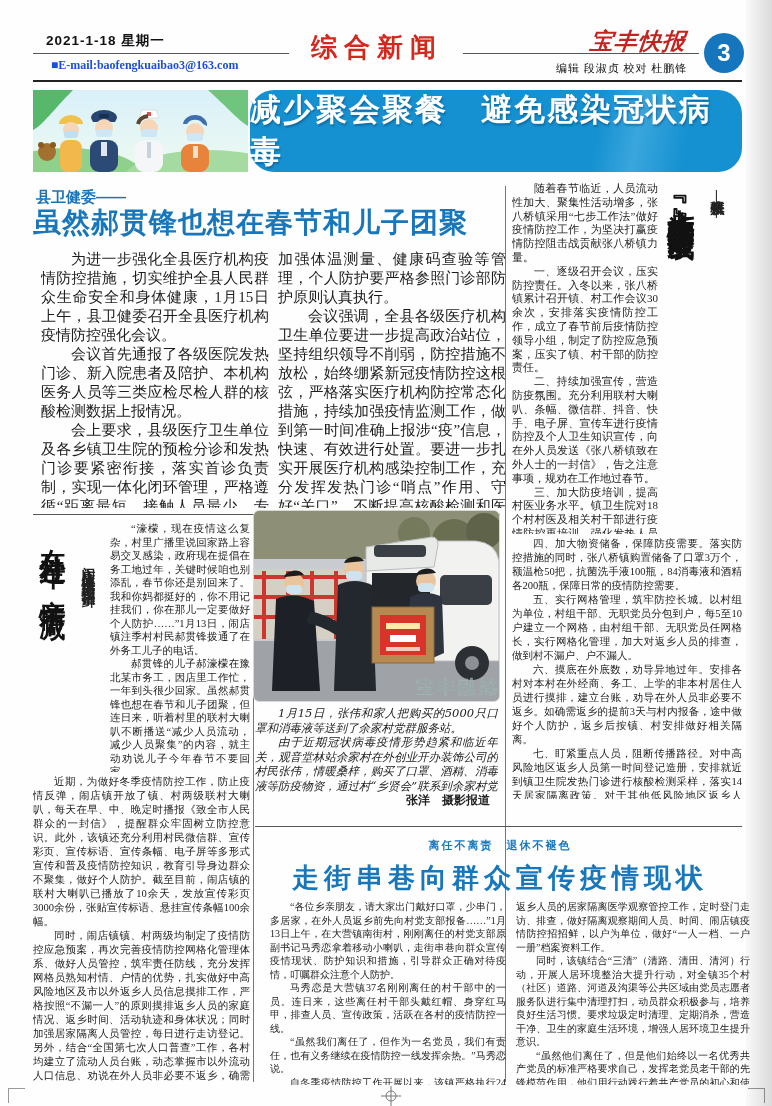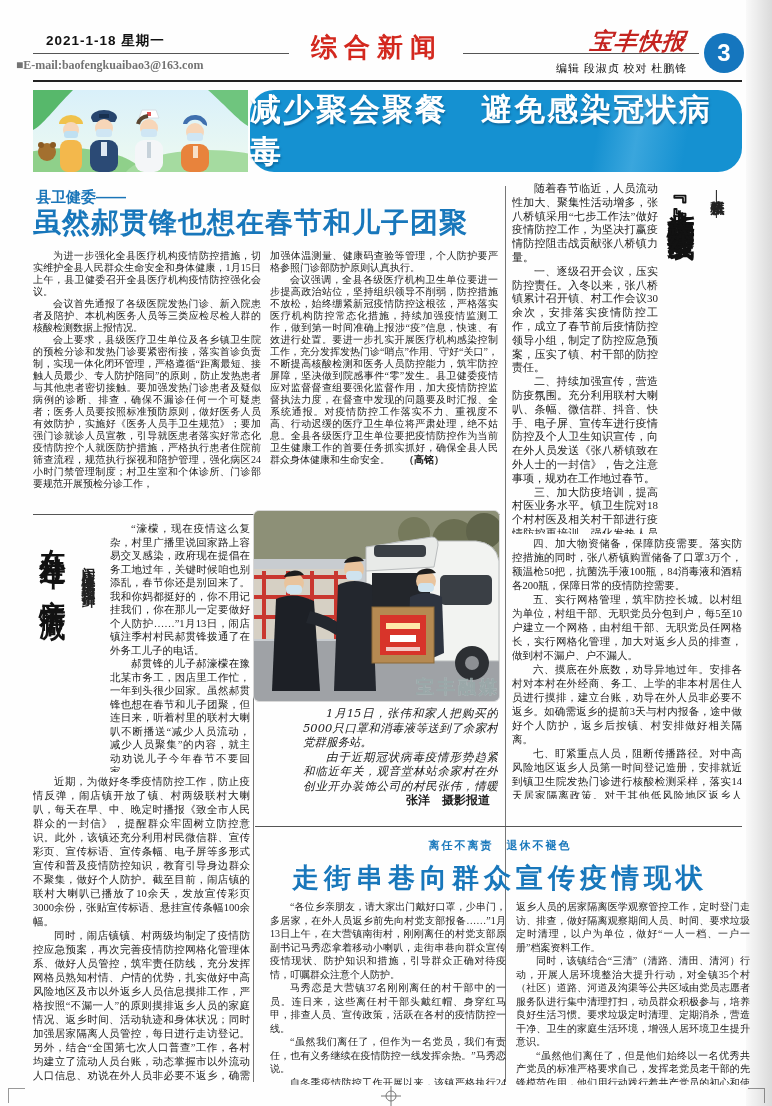--- a/index.html
+++ b/index.html
@@ -2,56 +2,56 @@
 <html><head>
 <meta charset="utf-8">
 <style>
   html,body{margin:0;padding:0;}
   body{background:#ffffff;font-family:"Liberation Serif",serif;}
   .page{position:relative;width:772px;height:1106px;background:#fefefe;overflow:hidden;}
   .edge-right{position:absolute;top:0;right:0;width:26px;height:1106px;
     background:linear-gradient(to right,rgba(0,0,0,0.02),rgba(0,0,0,0.14));}
   
   .hdr-date{position:absolute;left:46px;top:32px;font-size:13.5px;color:#111;letter-spacing:1px;font-weight:bold;font-family:"Liberation Sans",sans-serif;}
-  .hdr-email{position:absolute;left:16px;top:58px;font-size:12px;color:#737373;font-weight:bold;}
+  .hdr-email{position:absolute;left:51px;top:58px;font-size:12px;color:#1d4ed8;font-weight:bold;}
   .hdr-section{position:absolute;left:292px;top:30px;width:170px;text-align:center;font-size:26px;font-weight:bold;color:#d3281e;letter-spacing:7px;font-family:"Liberation Sans",sans-serif;}
   .hdr-logo{position:absolute;left:578px;top:26px;width:120px;text-align:center;font-size:23px;font-weight:bold;color:#c42420;font-style:italic;font-family:"DejaVu Serif",serif;transform:skewX(-6deg);letter-spacing:1px;}
   .hdr-staff{position:absolute;left:556px;top:61px;width:150px;font-size:11px;color:#111;letter-spacing:1px;}
   .page-circle{position:absolute;left:704px;top:33px;width:40px;height:40px;border-radius:50%;background:#1576be;color:#fff;font-size:24px;font-weight:bold;text-align:center;line-height:40px;font-family:"Liberation Sans",sans-serif;}
   .hline{position:absolute;background:#555;height:1px;}
   .vline{position:absolute;background:#777;width:1px;}
   .thick{height:2px;background:#222;}
   
   .banner-illu{position:absolute;left:33px;top:90px;width:215px;height:82px;}
   .banner-bar{position:absolute;left:250px;top:90px;width:492px;height:82px;background:linear-gradient(100deg,#1591d1 70%,#3aa6dd 78%,#1591d1 88%);display:flex;align-items:center;justify-content:center;border-radius:24px;}
   .banner-bar span{color:#fff;font-size:31px;font-weight:bold;font-family:"Liberation Sans",sans-serif;letter-spacing:2px;text-shadow:1px 2px 2px rgba(0,40,80,.35);}
   
   .kicker-blue{position:absolute;left:36px;top:188px;font-size:15px;font-weight:bold;color:#1a75b8;font-family:"Liberation Sans",sans-serif;}
   .main-title{position:absolute;left:33px;top:204px;width:470px;font-size:28px;font-weight:bold;color:#1877bb;font-family:"Liberation Sans",sans-serif;letter-spacing:1px;white-space:nowrap;}
   
   .col{position:absolute;overflow:hidden;text-align:justify;color:#1c1c1c;}
   .col p{margin:0;text-indent:2em;}
   .cont p:first-child{text-indent:0;}
-  .f-main{font-size:10px;line-height:12px;}
+  .f-main{font-size:15px;line-height:19px;margin-left:8px;}
   .f-rnarrow{font-size:11px;line-height:13.8px;}
   .f-rwide{font-size:10.5px;line-height:14px;}
   .f-lnarrow{font-size:10.5px;line-height:13.5px;}
   .f-lwide{font-size:10.5px;line-height:14px;}
   .f-bottom{font-size:10px;line-height:13.5px;margin-left:8px;}
   .byl{font-weight:bold;margin-left:14px;white-space:nowrap;}
   
   .vtext{writing-mode:vertical-rl;}
   .lt-big{position:absolute;left:36px;top:528px;height:250px;font-size:26px;font-weight:bold;color:#121212;letter-spacing:5px;font-family:"Liberation Sans",sans-serif;}
   .lt-kicker{position:absolute;left:79px;top:556px;height:210px;font-size:13.5px;font-weight:bold;color:#222;letter-spacing:3px;}
   .rt-big{position:absolute;left:663px;top:186px;height:430px;font-size:27px;font-weight:bold;color:#121212;letter-spacing:2px;font-family:"Liberation Sans",sans-serif;}
   .rt-kicker{position:absolute;left:708px;top:190px;height:180px;font-size:14px;font-weight:bold;color:#222;}
   
   .photo{position:absolute;left:253px;top:510px;width:245px;height:190px;border:1px solid #d8d8d8;border-radius:6px;overflow:hidden;}
   .caption{position:absolute;left:255px;top:706px;width:243px;overflow:hidden;text-align:justify;font-size:11.5px;line-height:14.5px;color:#222;font-family:"DejaVu Serif",serif;font-style:italic;}
-  .caption p{margin:0;text-indent:2em;font-style:italic;padding-left:48px;}
+  .caption p{margin:0;text-indent:2em;font-style:italic;}
   .credit{position:absolute;left:255px;top:792px;width:235px;text-align:right;font-size:12px;font-weight:bold;color:#222;font-family:"DejaVu Serif",serif;}
   
   .bot-kicker{position:absolute;left:258px;top:838px;width:484px;text-align:center;font-size:11px;font-weight:bold;color:#1877bb;font-family:"Liberation Sans",sans-serif;letter-spacing:2px;}
   .bot-title{position:absolute;left:258px;top:860px;width:484px;text-align:center;font-size:27px;font-weight:bold;color:#1877bb;font-family:"Liberation Sans",sans-serif;letter-spacing:5px;white-space:nowrap;}
   
   .regmark{position:absolute;left:381px;top:1086px;}
   .cropmark{position:absolute;width:16px;height:14px;}
   .crop-l{left:8px;top:1088px;border-left:1px solid #999;border-top:1px solid #999;}
   .crop-r{left:748px;top:1088px;border-right:1px solid #999;border-top:1px solid #999;}
 </style>
@@ -226,21 +226,21 @@
   <div class="hline" style="left:255px;top:826px;width:487px;"></div>
   <div class="bot-kicker">离任不离责　退休不褪色</div>
   <div class="bot-title">走街串巷向群众宣传疫情现状</div>
   <div class="col f-bottom" style="left:262px;top:900px;width:236px;height:185px;">
     <p>“各位乡亲朋友，请大家出门戴好口罩，少串门，多居家，在外人员返乡前先向村党支部报备……”1月13日上午，在大营镇南街村，刚刚离任的村党支部原副书记马秀恋拿着移动小喇叭，走街串巷向群众宣传疫情现状、防护知识和措施，引导群众正确对待疫情，叮嘱群众注意个人防护。</p>
     <p>马秀恋是大营镇37名刚刚离任的村干部中的一员。连日来，这些离任村干部头戴红帽、身穿红马甲，排查人员、宣传政策，活跃在各村的疫情防控一线。</p>
     <p>“虽然我们离任了，但作为一名党员，我们有责任，也有义务继续在疫情防控一线发挥余热。”马秀恋说。</p>
     <p>自冬季疫情防控工作开展以来，该镇严格执行24小时值班和领导干部在岗带班、外出报备制度。成立以现任村干部、离任村干部、无职党员为主的党员志愿者服务队，切实做好</p>
   </div>
   <div class="col f-bottom cont" style="left:508px;top:900px;width:234px;height:185px;">
-    <p>返乡人员的居家隔离医学观察管控工作，定时登门走访、排查，做好隔离观察期间人员、时间、要求垃圾定时清理，以户为单位，做好“一人一档、一户一册”档案资料工作。</p>
+    <p>返乡人员的居家隔离医学观察管控工作，定时登门走访、排查，做好隔离观察期间人员、时间、闹店镇疫情防控招招鲜，以户为单位，做好“一人一档、一户一册”档案资料工作。</p>
     <p>同时，该镇结合“三清”（清路、清田、清河）行动，开展人居环境整治大提升行动，对全镇35个村（社区）道路、河道及沟渠等公共区域由党员志愿者服务队进行集中清理打扫，动员群众积极参与，培养良好生活习惯。要求垃圾定时清理、定期消杀，营造干净、卫生的家庭生活环境，增强人居环境卫生提升意识。</p>
     <p><span>“虽然他们离任了，但是他们始终以一名优秀共产党员的标准严格要求自己，发挥老党员老干部的先锋模范作用，他们用行动践行着共产党员的初心和使命，也展现了‘退位不褪色’的优良传统。”该镇负责人说。</span></p>
   </div>
 
   <svg class="regmark" width="20" height="20" viewBox="0 0 20 20">
     <circle cx="10" cy="10" r="5" fill="none" stroke="#777" stroke-width="1"></circle>
     <line x1="10" y1="0" x2="10" y2="20" stroke="#777" stroke-width="1"></line>
     <line x1="0" y1="10" x2="20" y2="10" stroke="#777" stroke-width="1"></line>
   </svg>
   <div class="cropmark crop-l"></div>

